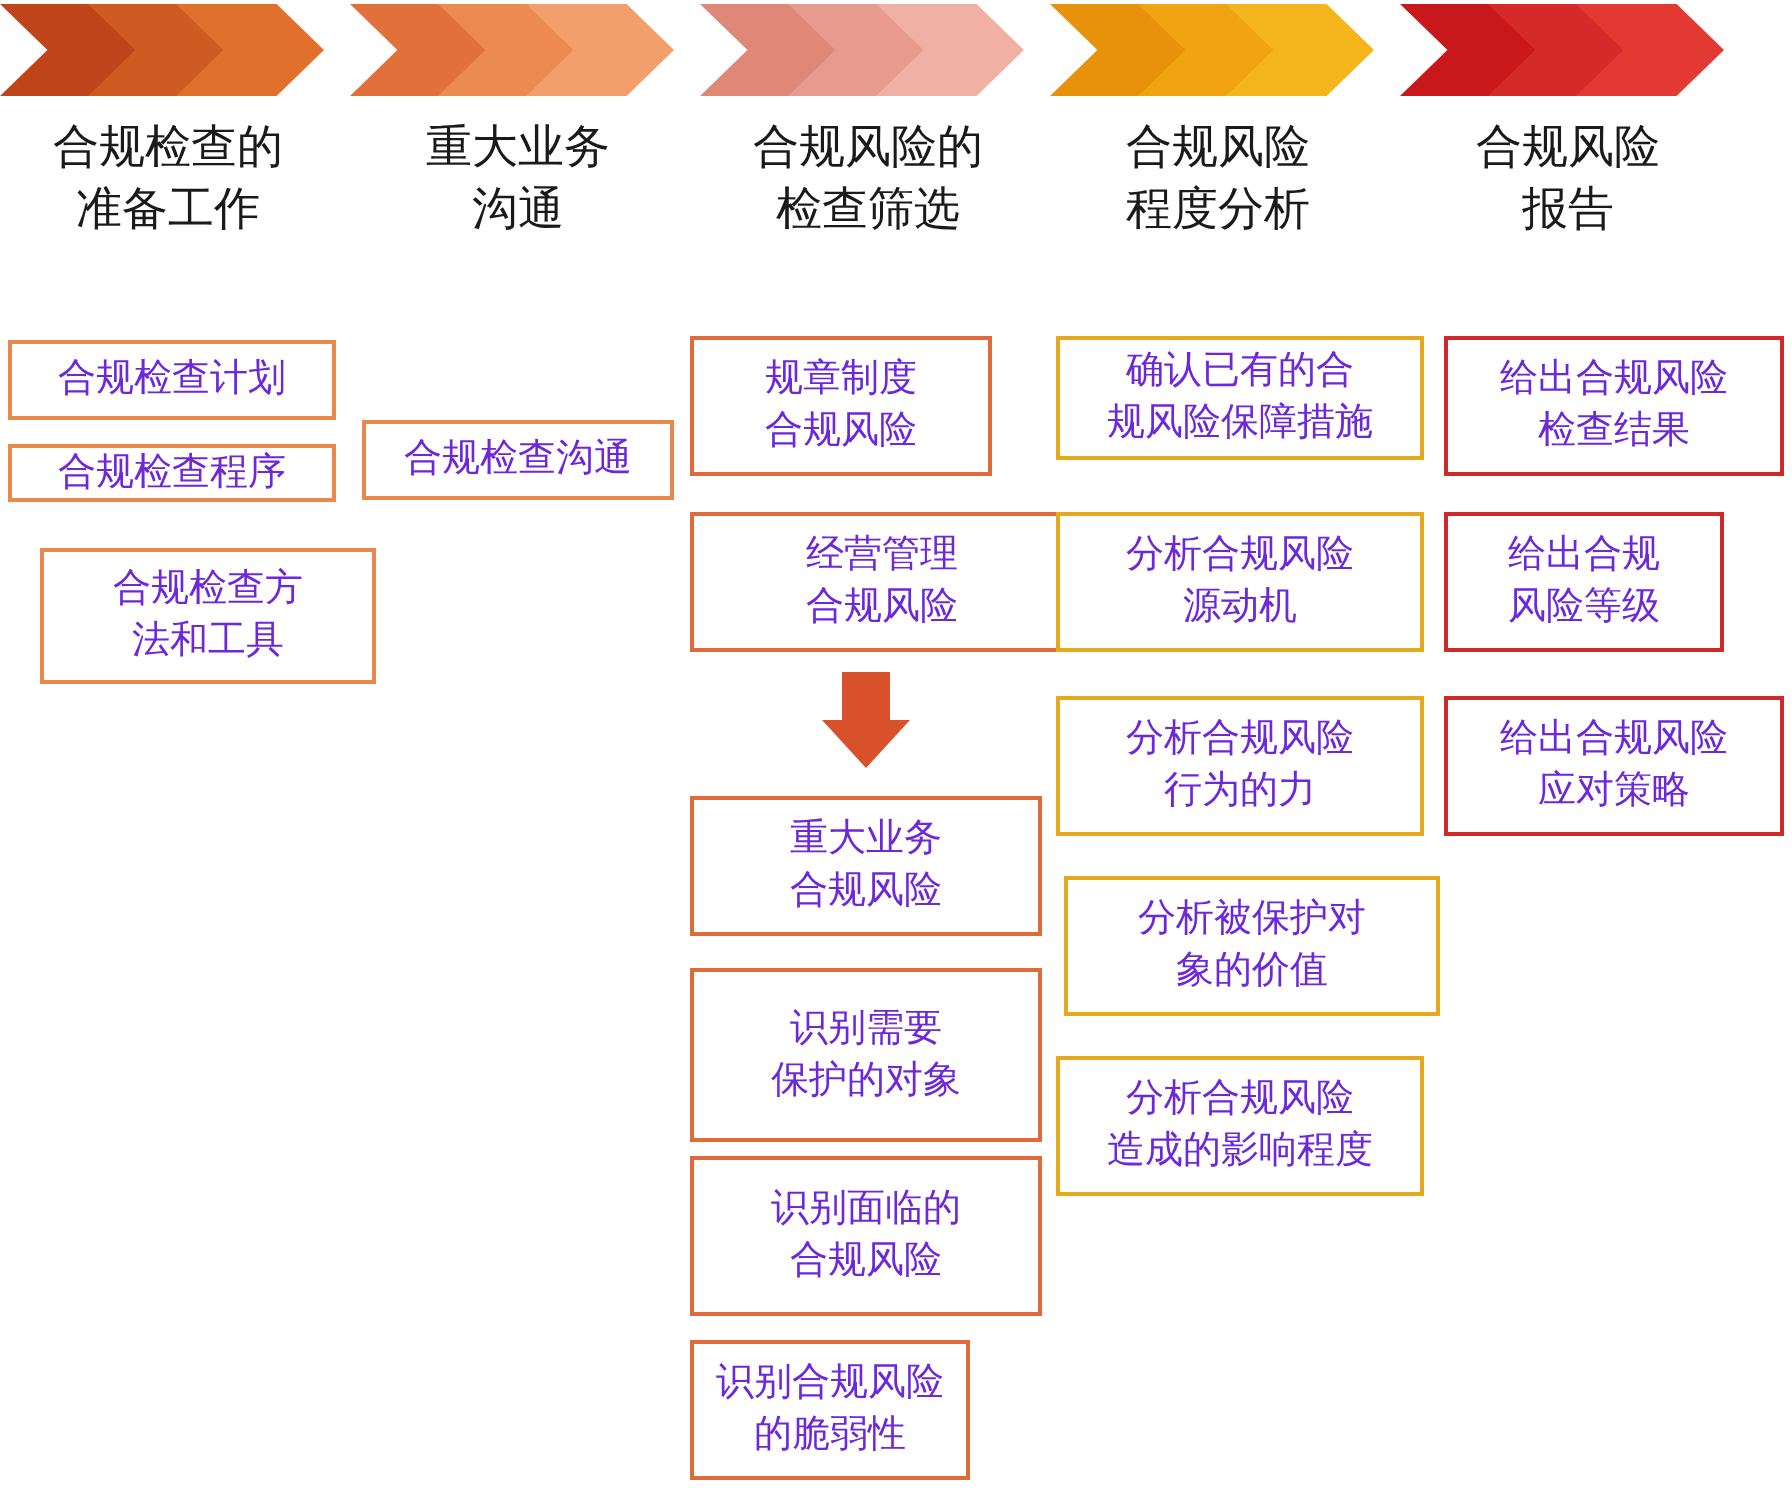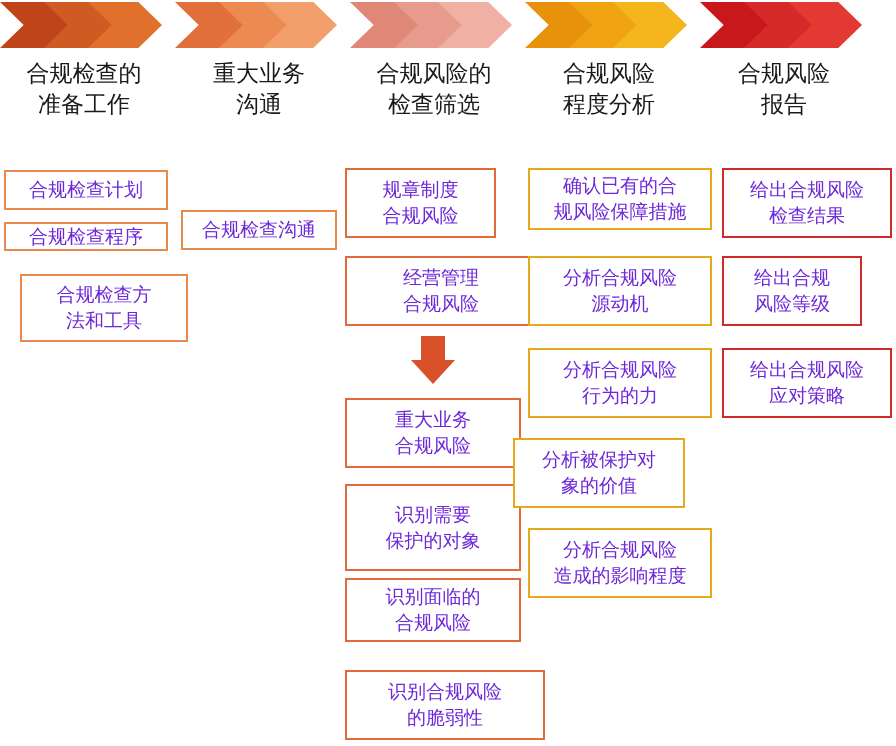--- a/index.html
+++ b/index.html
@@ -160,35 +160,35 @@
 法和工具</div>
     <div class="box" style="left: 181px; top: 170px; width: 156px; height: 40px; border-color: rgb(232, 136, 74); margin-top: 40px;">合规检查沟通</div>
     <div class="box" style="left: 345px; top: 168px; width: 151px; height: 70px; border-color: rgb(224, 106, 58);">规章制度
 合规风险</div>
     <div class="box" style="left: 345px; top: 256px; width: 192px; height: 70px; border-color: rgb(224, 106, 58);">经营管理
 合规风险</div>
     <div class="box" style="left: 345px; top: 398px; width: 176px; height: 70px; border-color: rgb(224, 106, 58);">重大业务
 合规风险</div>
     <div class="box" style="left: 345px; top: 484px; width: 176px; height: 87px; border-color: rgb(224, 106, 58);">识别需要
 保护的对象</div>
-    <div class="box" style="left: 345px; top: 578px; width: 176px; height: 64px; border-color: rgb(224, 106, 58);">识别面临的
+    <div class="box" style="left: 345px; top: 578px; width: 176px; height: 80px; border-color: rgb(224, 106, 58);">识别面临的
 合规风险</div>
-    <div class="box" style="left: 345px; top: 670px; width: 200px; height: 70px; border-color: rgb(224, 106, 58);">识别合规风险
+    <div class="box" style="left: 345px; top: 670px; width: 140px; height: 70px; border-color: rgb(224, 106, 58);">识别合规风险
 的脆弱性</div>
     <div class="down-arrow" style="left: 411px; top: 336px;">
       <div class="stem" style="background: rgb(217, 81, 42);"></div>
       <div class="head" style="background: rgb(217, 81, 42);"></div>
     </div>
     <div class="box" style="left: 528px; top: 168px; width: 184px; height: 62px; border-color: rgb(232, 168, 28);">确认已有的合
 规风险保障措施</div>
     <div class="box" style="left: 528px; top: 256px; width: 184px; height: 70px; border-color: rgb(232, 168, 28);">分析合规风险
 源动机</div>
     <div class="box" style="left: 528px; top: 348px; width: 184px; height: 70px; border-color: rgb(232, 168, 28);">分析合规风险
 行为的力</div>
-    <div class="box" style="left: 513px; top: 438px; width: 172px; height: 70px; border-color: rgb(232, 168, 28);">分析被保护对
+    <div class="box" style="left: 532px; top: 438px; width: 188px; height: 70px; border-color: rgb(232, 168, 28);">分析被保护对
 象的价值</div>
     <div class="box" style="left: 528px; top: 528px; width: 184px; height: 70px; border-color: rgb(232, 168, 28);">分析合规风险
 造成的影响程度</div>
     <div class="box" style="left: 722px; top: 168px; width: 170px; height: 70px; border-color: rgb(208, 42, 40);">给出合规风险
 检查结果</div>
     <div class="box" style="left: 722px; top: 256px; width: 140px; height: 70px; border-color: rgb(208, 42, 40);">给出合规
 风险等级</div>
     <div class="box" style="left: 722px; top: 348px; width: 170px; height: 70px; border-color: rgb(208, 42, 40);">给出合规风险
 应对策略</div>
   </div>

